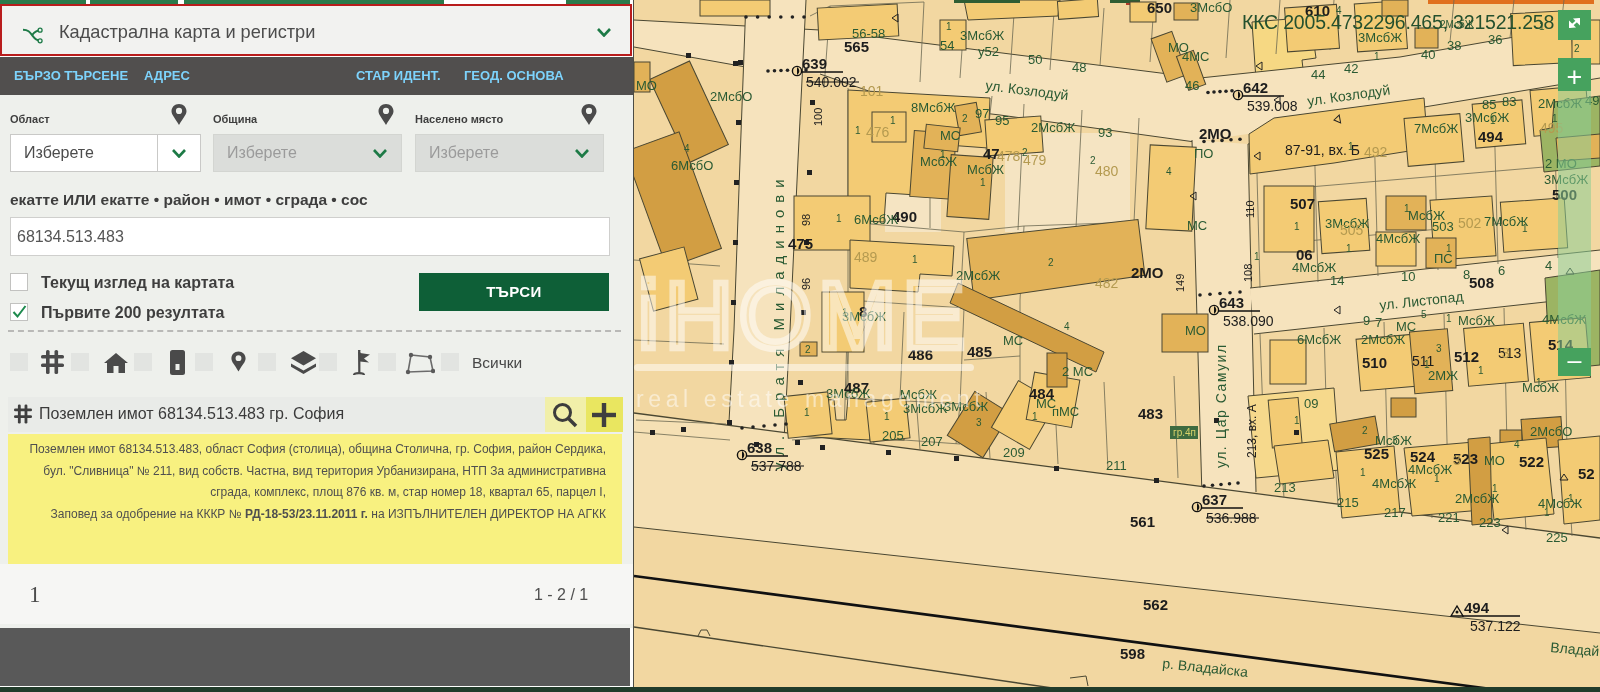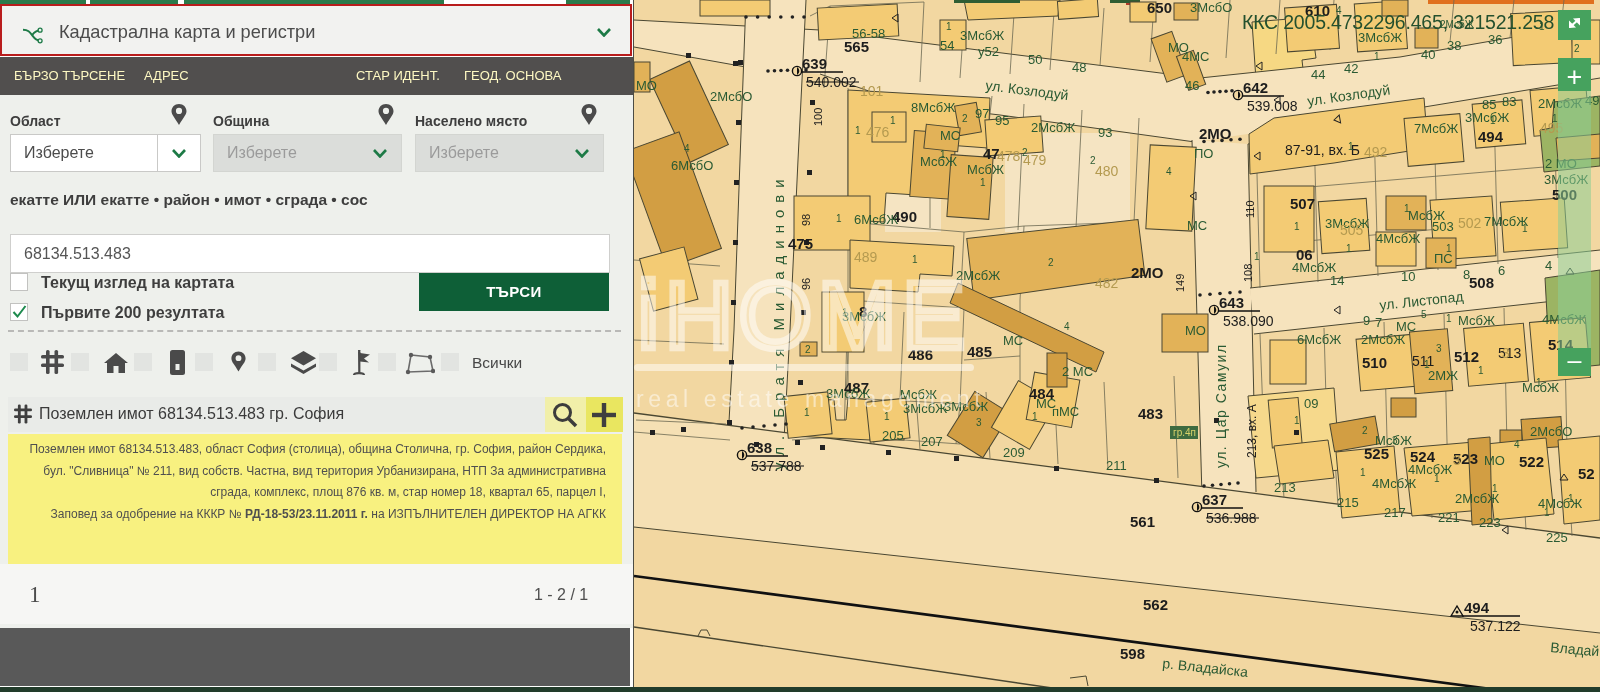--- a/index.html
+++ b/index.html
@@ -2,31 +2,31 @@
 <html><head>
 <meta charset="utf-8">
 <style>
 html,body{margin:0;padding:0;width:1600px;height:692px;overflow:hidden;font-family:"Liberation Sans",sans-serif;background:#fff;}
 #panel{position:absolute;left:0;top:0;width:634px;height:692px;background:#fdfdfc;}
 #topstrip{position:absolute;left:0;top:0;width:634px;height:5px;background:#fff;}
 .ts{position:absolute;top:0;height:5px;background:#2b7a4b;}
 #header{position:absolute;left:0;top:4px;width:632px;height:52px;background:#f2f2f0;border:2px solid #b91c1c;box-sizing:border-box;}
 #htitle{position:absolute;left:57px;top:16px;font-size:18.2px;color:#4c4c4c;}
 #tabs{position:absolute;left:0;top:57px;width:634px;height:38px;background:#514f4e;}
-.tab{position:absolute;top:0;height:38px;line-height:38px;color:#fef9c3;font-size:13px;}
+.tab{position:absolute;top:0;height:38px;line-height:38px;color:#7dd3fc;font-size:13px;font-weight:bold;}
 #tabact{position:absolute;left:200px;top:0;width:145px;height:43px;background:#fbfbfa;}
 #tabact span{display:block;margin-top:10px;text-align:center;color:#454545;font-size:13px;}
 #body{position:absolute;left:0;top:95px;width:634px;height:533px;background:#eef0ec;}
-.lbl{position:absolute;font-size:14px;font-weight:bold;color:#3e3e3e;}
+.lbl{position:absolute;font-size:11px;font-weight:bold;color:#3e3e3e;}
 .sel{position:absolute;top:39px;height:38px;box-sizing:border-box;font-size:16px;}
 .sel .tx{position:absolute;left:13px;top:9px;}
 .chev{position:absolute;width:14px;height:9px;}
 .s1{background:#fff;border:1px solid #c9c9c7;}
 .s23{background:#dbddda;border:1px solid #d3d5d1;}
-#input1{position:absolute;left:10px;top:122px;width:600px;height:39px;background:#fff;border:1px solid #cfcfcd;box-sizing:border-box;font-size:16px;color:#555;line-height:37px;padding-left:13px;margin-top:17px;}
+#input1{position:absolute;left:10px;top:122px;width:600px;height:39px;background:#fff;border:1px solid #cfcfcd;box-sizing:border-box;font-size:16px;color:#555;line-height:37px;padding-left:6px;}
 .cb{position:absolute;width:18px;height:18px;background:#fff;border:1px solid #c2c2c0;box-sizing:border-box;}
 #btn{position:absolute;left:419px;top:178px;width:190px;height:38px;background:#0e5f37;color:#fff;font-size:15px;font-weight:bold;text-align:center;line-height:38px;letter-spacing:.4px;}
 #dash{position:absolute;left:8px;top:235px;width:613px;border-top:2px dashed #b9b9b7;}
 .icb{position:absolute;top:258px;width:18px;height:18px;background:#e2e4e1;}
 .ficon{position:absolute;top:255px;}
 #resrow{position:absolute;left:8px;top:302px;width:614px;height:35px;background:#e9ebe8;}
 #resyellow{position:absolute;left:545px;top:302px;width:77px;height:35px;background:#f1efa9;}
 #plussq{position:absolute;left:586px;top:302px;width:37px;height:35px;background:#e9e660;}
 #restext{position:absolute;left:39px;top:310px;font-size:16px;color:#3b3b3b;}
 #ybox{position:absolute;left:8px;top:339px;width:614px;height:130px;background:#f8f180;}

